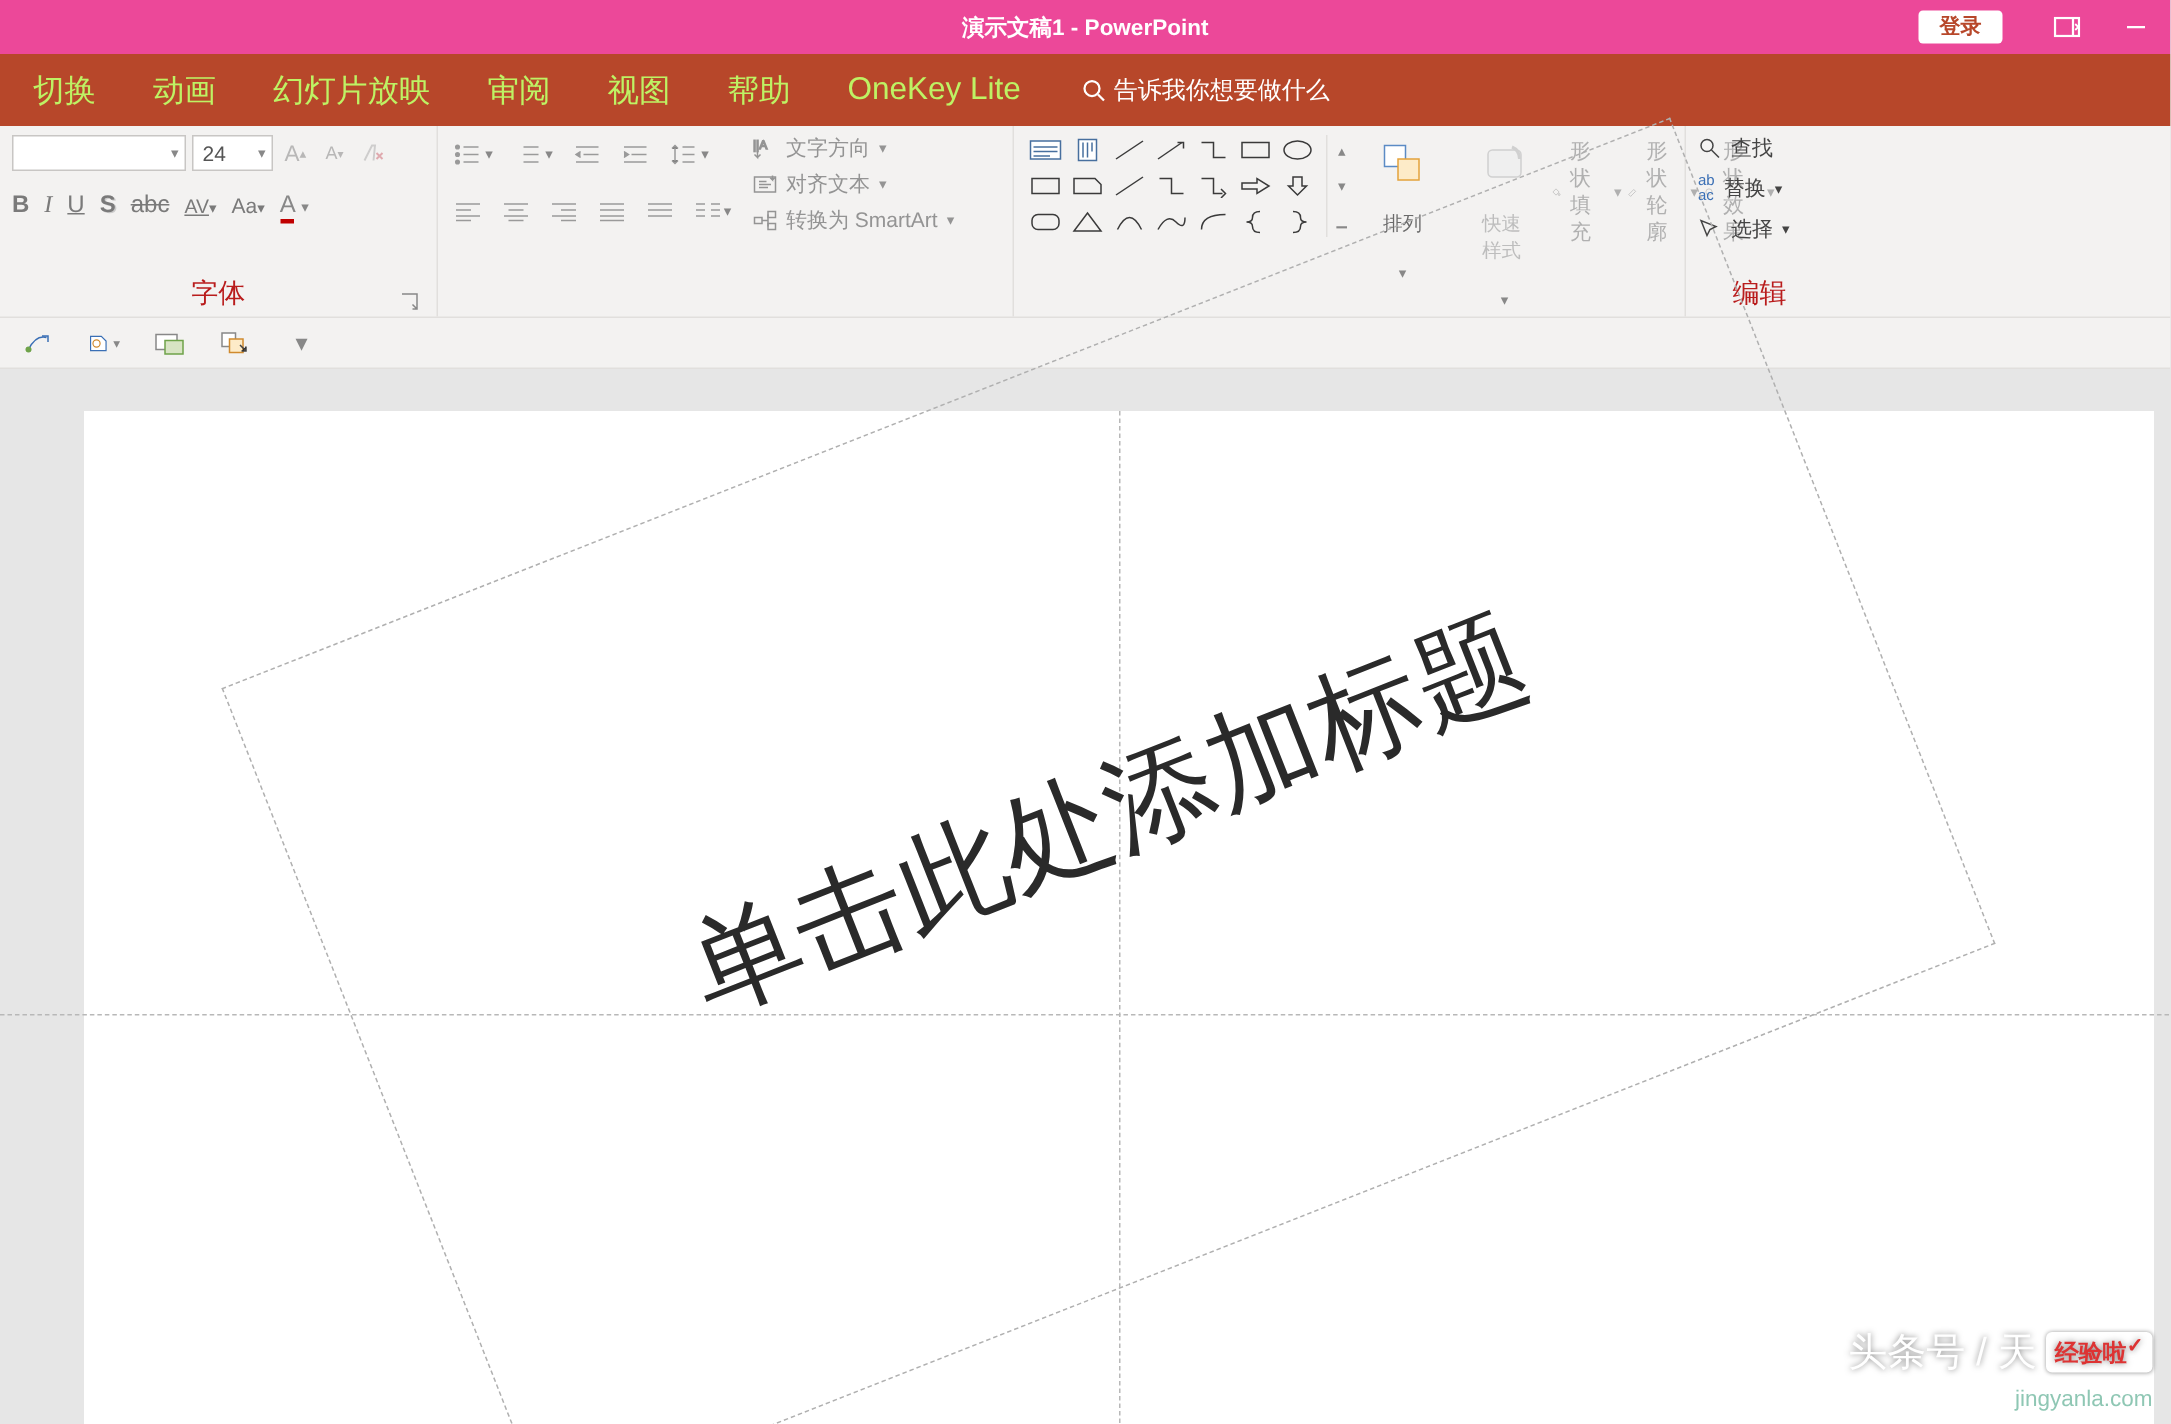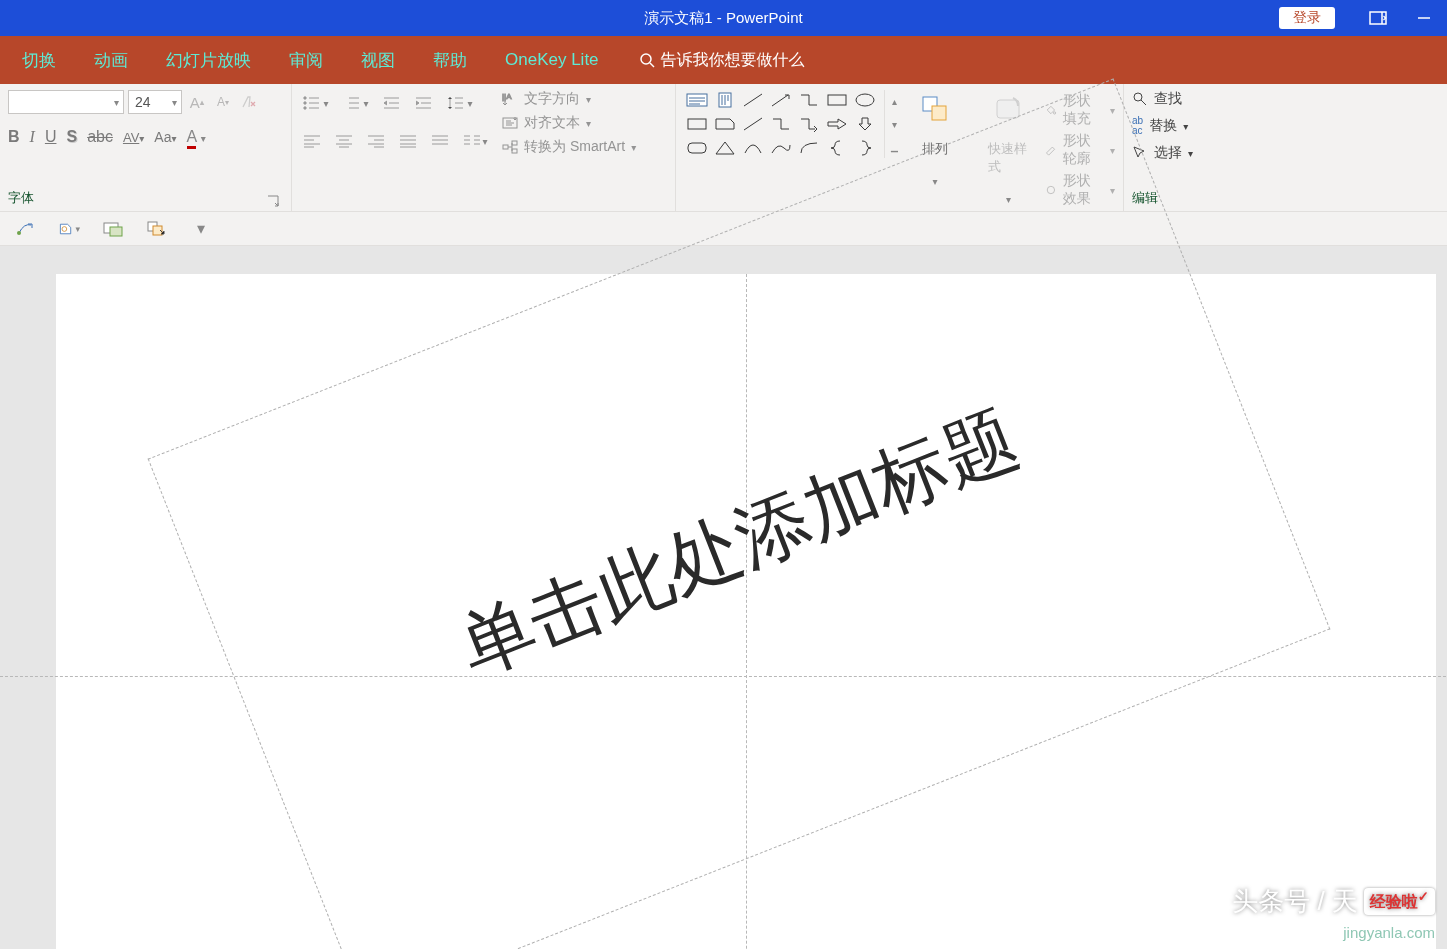--- a/index.html
+++ b/index.html
@@ -1,32 +1,32 @@
 <!DOCTYPE html>
 <html><head>
   <meta charset="utf-8">
   <style>
     * { margin: 0; padding: 0; box-sizing: border-box; font-family: "Microsoft YaHei", "Segoe UI", sans-serif; }
     body { background: #e6e6e6; width: 1447px; height: 949px; overflow: hidden; }
 
-    .titlebar { background: #1d4ed8; height: 36px; display: flex; align-items: center; justify-content: center; position: relative; }
+    .titlebar { background: #ec4899; height: 36px; display: flex; align-items: center; justify-content: center; position: relative; font-weight: bold; }
     .titlebar-title { color: #fff; font-size: 15px; }
     .titlebar-right { position: absolute; right: 0; display: flex; align-items: center; height: 36px; }
     .signin-btn { background: #fff; color: #b7472a; padding: 2px 14px; font-size: 14px; border-radius: 3px; margin-right: 20px; cursor: pointer; }
     .win-btn { width: 46px; height: 36px; display: flex; align-items: center; justify-content: center; color: #fff; }
     .win-btn svg { stroke: #fff; fill: none; }
 
     .tabbar { background: #b7472a; height: 48px; display: flex; align-items: center; padding-left: 18px; gap: 30px; }
-    .tab { color: #5eead4; font-size: 17px; cursor: pointer; padding: 6px 4px; }
+    .tab { color: #bef264; font-size: 21px; cursor: pointer; padding: 6px 4px; }
     .tellme { display: flex; align-items: center; color: #fff; font-size: 16px; gap: 6px; margin-left: 6px; cursor: pointer; }
 
     .ribbon { background: #f3f2f1; height: 128px; display: flex; border-bottom: 1px solid #e1dfdd; }
     .ribbon-group { border-right: 1px solid #e1dfdd; padding: 4px 8px 0; display: flex; flex-direction: column; justify-content: space-between; }
     .ribbon-group-content { flex: 1; display: flex; flex-direction: column; justify-content: flex-start; }
-    .ribbon-group-label { text-align: left; font-size: 13px; color: #14532d; padding: 2px 0 4px; position: relative; }
+    .ribbon-group-label { text-align: center; font-size: 18px; color: #b91c1c; padding: 2px 0 4px; position: relative; }
     .dlg-launcher { position: absolute; right: 4px; bottom: 4px; width: 12px; height: 12px; }
 
     .font-row1 { display: flex; align-items: center; gap: 4px; margin-top: 2px; }
     .font-name-box { width: 116px; height: 24px; border: 1px solid #c8c6c4; background: #fff; display: flex; align-items: center; }
     .font-name-box .dd { margin-left: auto; color: #888; padding: 0 4px; }
     .font-size-box { width: 54px; height: 24px; border: 1px solid #c8c6c4; background: #fff; display: flex; align-items: center; padding-left: 6px; color: #555; font-size: 14px; }
     .font-size-box .dd { margin-left: auto; color: #888; padding: 0 4px; }
     .ico-btn { width: 22px; height: 22px; display: flex; align-items: center; justify-content: center; color: #888; cursor: pointer; }
     .ico-btn.disabled { opacity: .55; }
     .font-row2 { display: flex; align-items: center; gap: 10px; margin-top: 14px; }
@@ -46,21 +46,21 @@
     .shapes-col { display: flex; flex-direction: column; gap: 4px; }
     .shape-cell { width: 26px; height: 20px; display: flex; align-items: center; justify-content: center; }
     .shape-cell svg { stroke: #3a3a3a; fill: none; }
     .gallery-side { width: 20px; display: flex; flex-direction: column; border-left: 1px solid #e1dfdd; margin-left: 4px; }
     .gallery-side div { flex: 1; display: flex; align-items: center; justify-content: center; color: #888; }
 
     .big-btn { display: flex; flex-direction: column; align-items: center; justify-content: center; padding: 4px 8px; color: #6a6a6a; font-size: 13px; cursor: pointer; gap: 16px; }
     .big-btn .dd { font-size: 10px; color: #888; margin-top: 2px; }
     .big-btn.disabled { color: #bdbdbd; margin-left: 14px; }
 
-    .shape-fx { display: flex; flex-direction: column; gap: 4px; margin-top: 2px; }
+    .shape-fx { display: flex; flex-direction: row; gap: 4px; margin-top: 2px; }
     .shape-fx-item { display: flex; align-items: center; gap: 6px; font-size: 14px; color: #b0b0b0; }
     .shape-fx-item svg { stroke: #b0b0b0; fill: none; }
 
     .edit-item { display: flex; align-items: center; gap: 6px; font-size: 14px; color: #444; margin-bottom: 8px; cursor: pointer; }
     .edit-item svg { stroke: #444; }
 
     .qat2 { background: #f3f2f1; height: 34px; border-bottom: 1px solid #e1dfdd; display: flex; align-items: center; padding-left: 14px; gap: 22px; }
     .qat2 .qi { width: 22px; height: 22px; display: flex; align-items: center; justify-content: center; cursor: pointer; }
 
     .canvas-area { position: absolute; top: 246px; left: 0; right: 0; bottom: 0; background: #e6e6e6; }

